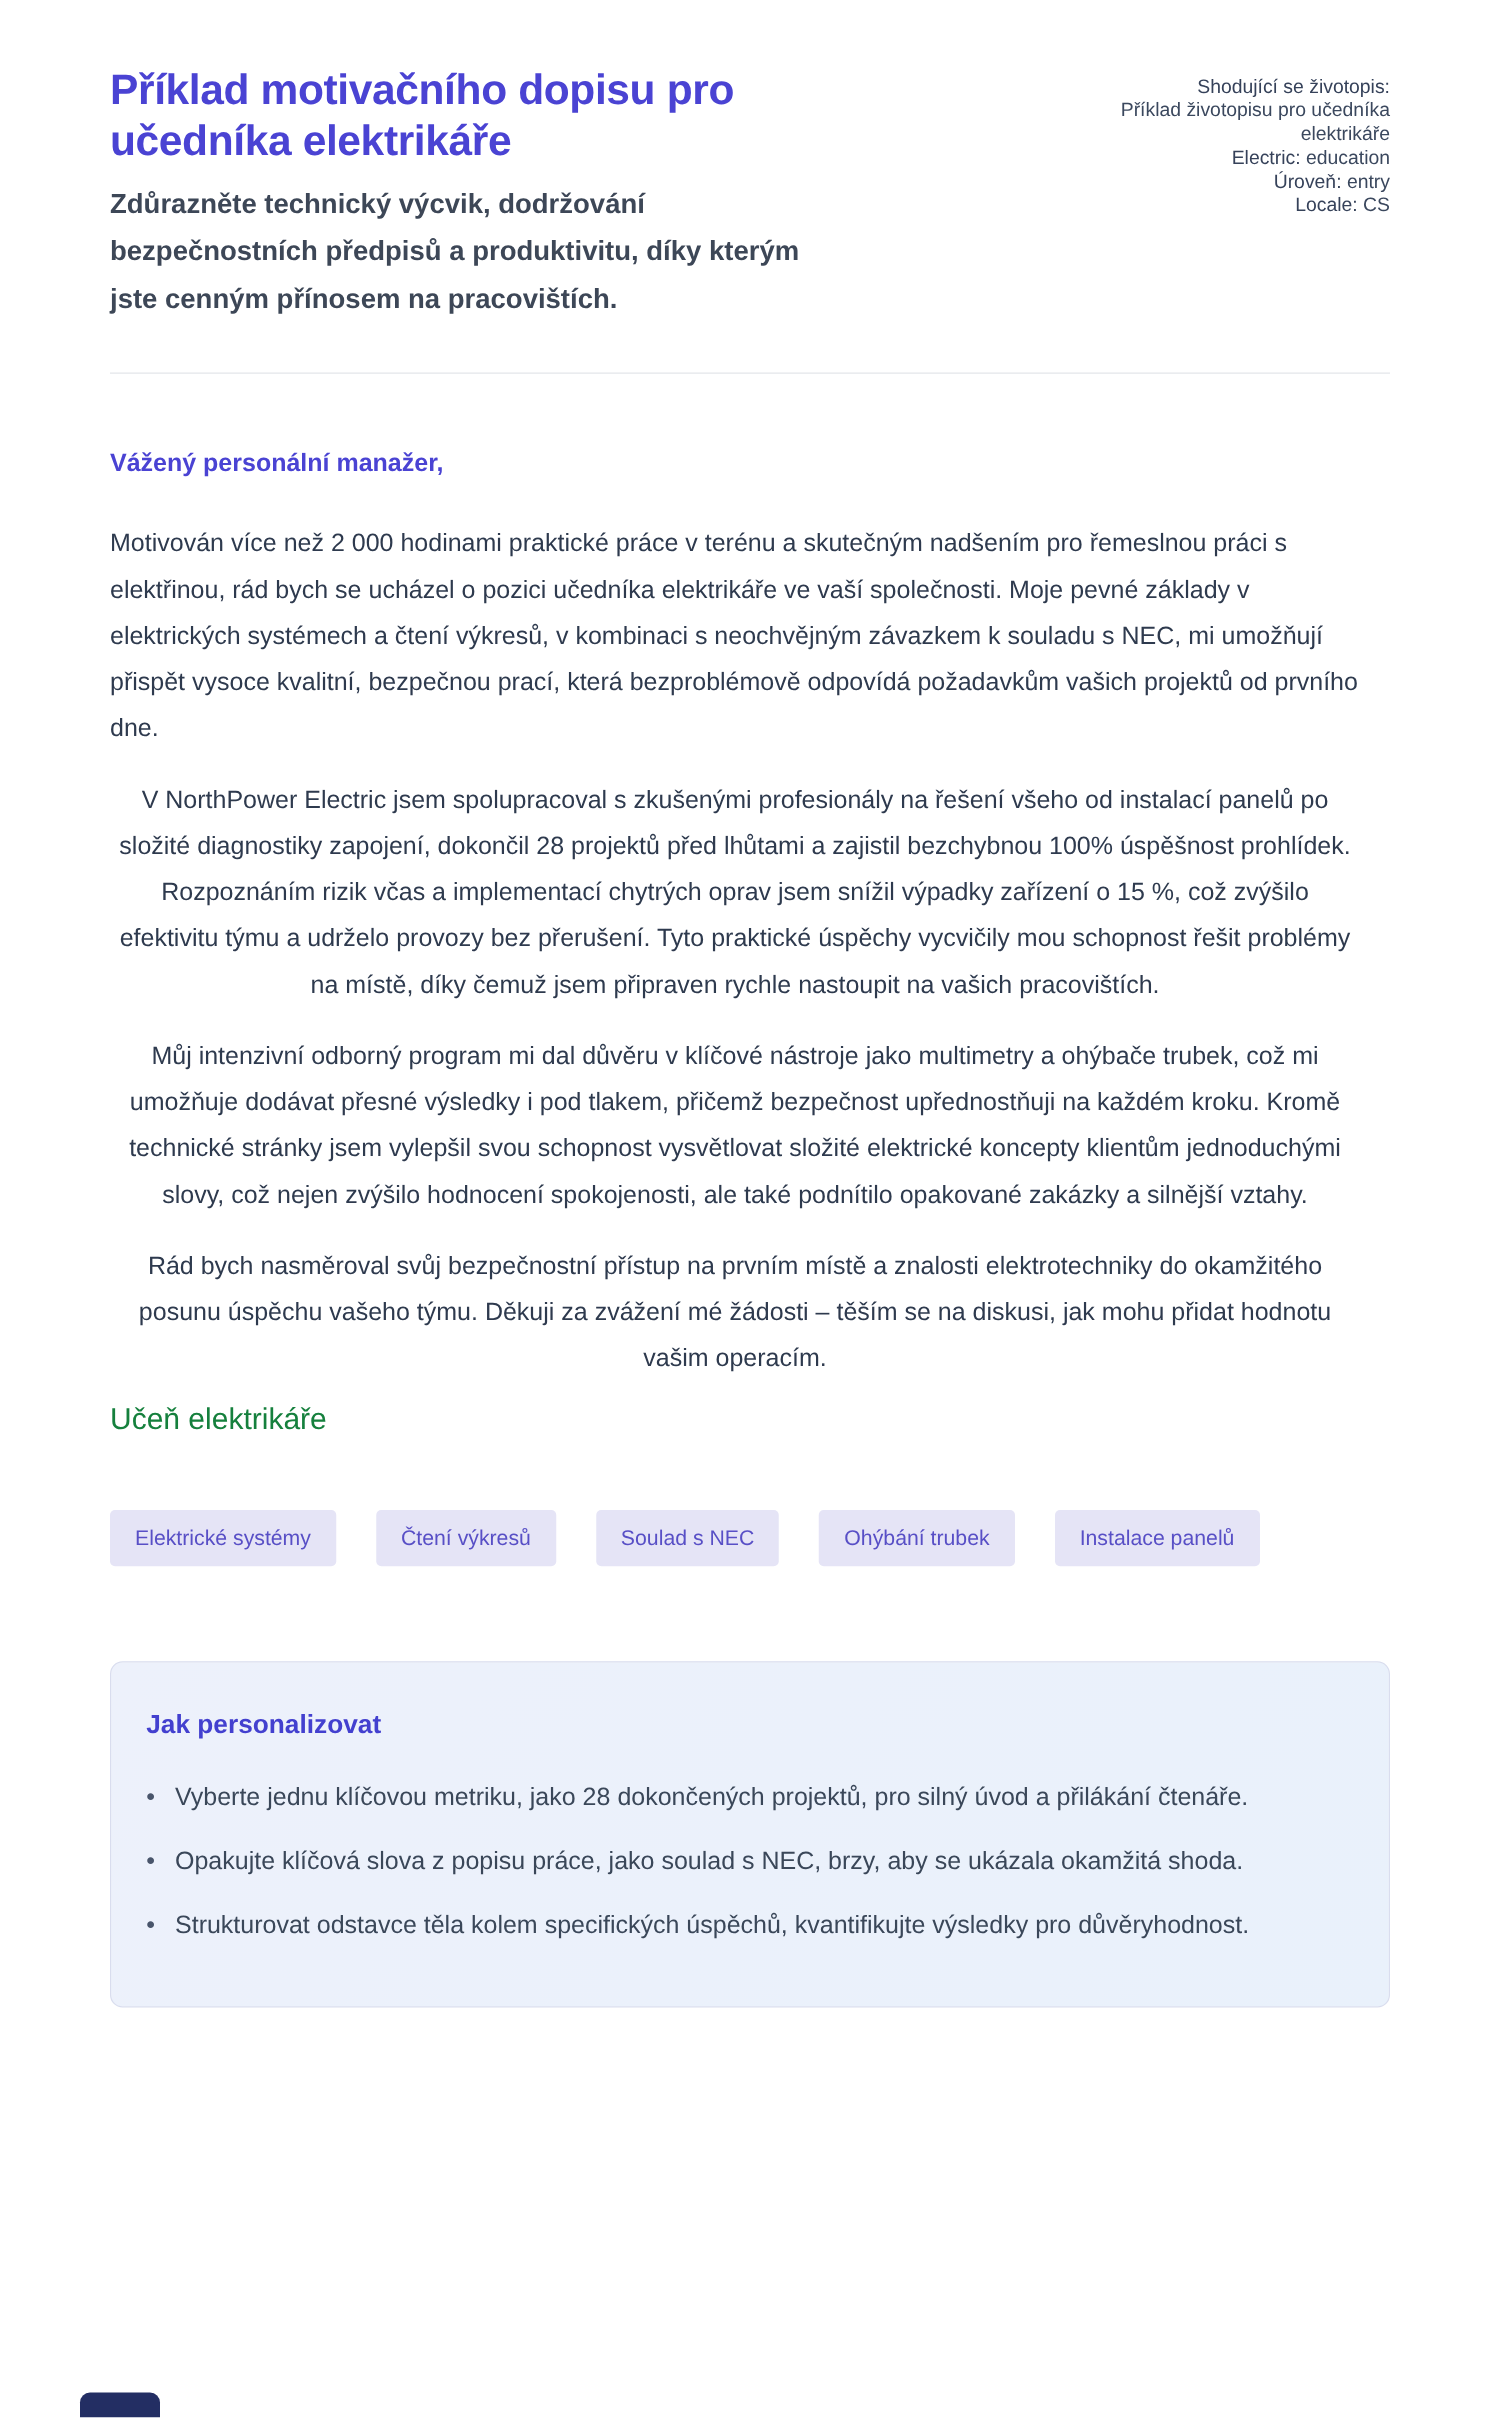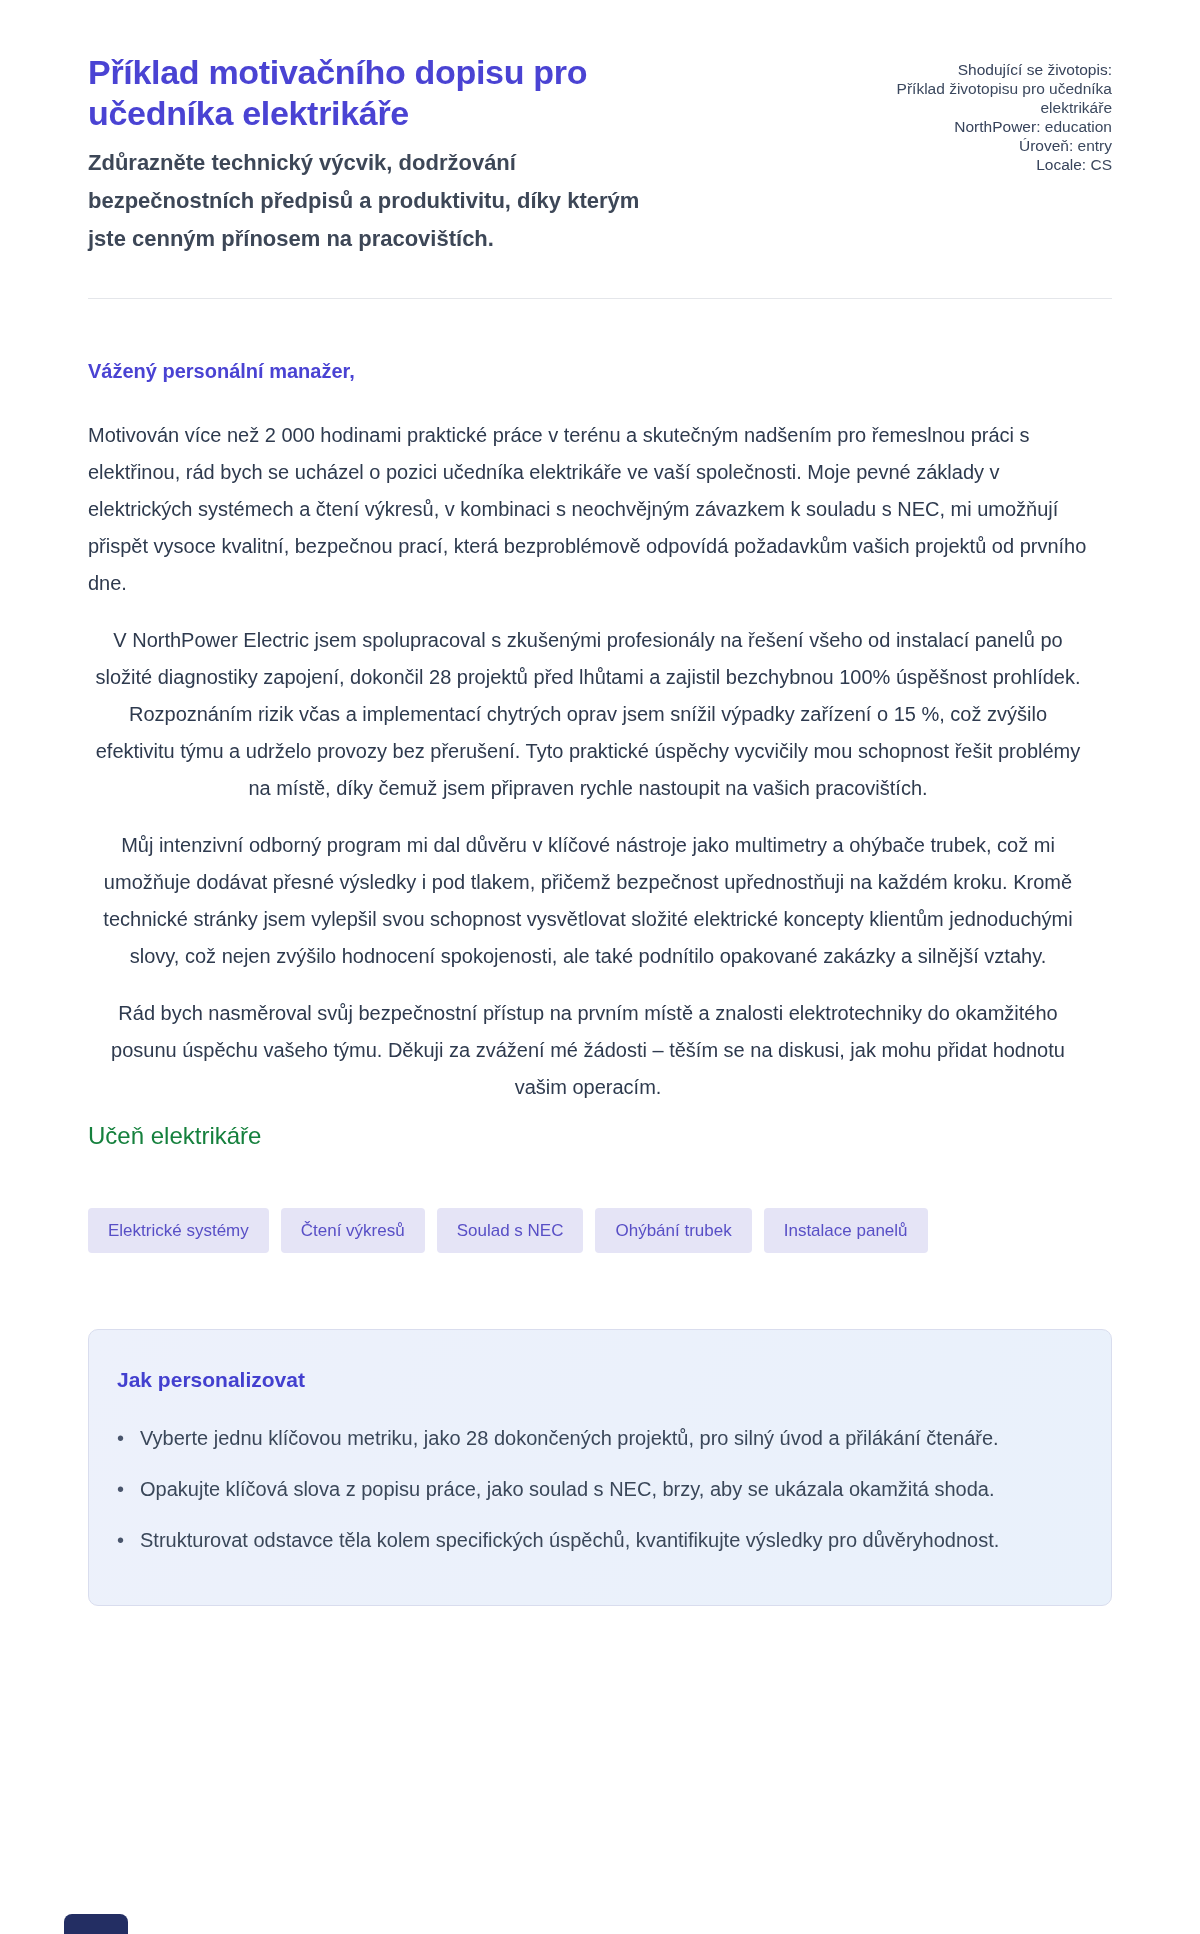--- a/index.html
+++ b/index.html
@@ -36,21 +36,21 @@
   .meta-line{margin-bottom:0;}
   
   .divider{border:none;border-top:1px solid #e4e6ea;margin-top:40px;}
   
   .greeting{margin-top:61px;color:var(--accent);font-size:20px;font-weight:700;}
   .para{margin-top:34px;font-size:20px;line-height:37px;color:var(--body-text);max-width:1000px;}
   .para + .para{margin-top:20px;text-align:center;}
   .sig-name{margin-top:66px;font-size:20px;font-weight:700;color:#1f2c42;}
   .sig-role{margin-top:16px;font-size:24px;color:#15803d;}
   
-  .tags{margin-top:58px;display:flex;flex-wrap:wrap;gap:12px;}
+  .tags{margin-top:58px;display:flex;flex-wrap:wrap;gap:32px;}
   .tag{
     display:inline-block;background:var(--tag-bg);color:var(--tag-text);
     font-size:17px;line-height:17px;padding:14px 20px;border-radius:4px;cursor:pointer;
   }
   
   .personalize-box{
     margin-top:76px;
     background:linear-gradient(120deg,var(--tip-box-bg) 0%,#e9f1fb 100%);
     border:1px solid var(--tip-box-border);
     border-radius:10px;
@@ -79,21 +79,21 @@
     <div class="header-left">
       <h1 class="title">Příklad motivačního dopisu pro učedníka elektrikáře</h1>
       <p class="subtitle">Zdůrazněte technický výcvik, dodržování bezpečnostních předpisů a produktivitu, díky kterým jste cenným přínosem na pracovištích.</p>
     </div>
     <aside class="header-meta">
       <div class="meta-line">
         <span class="meta-label">Shodující se životopis:</span>
       </div>
       <div class="meta-line meta-value-block">Příklad životopisu pro učedníka elektrikáře</div>
       <div class="meta-line">
-        <span class="meta-label">NorthPower:</span>
+        <span class="meta-label">Electric:</span>
         <span class="meta-value">education</span>
       </div>
       <div class="meta-line">
         <span class="meta-label">Úroveň:</span>
         <span class="meta-value">entry</span>
       </div>
       <div class="meta-line">
         <span class="meta-label">Locale:</span>
         <span class="meta-value">CS</span>
       </div>

